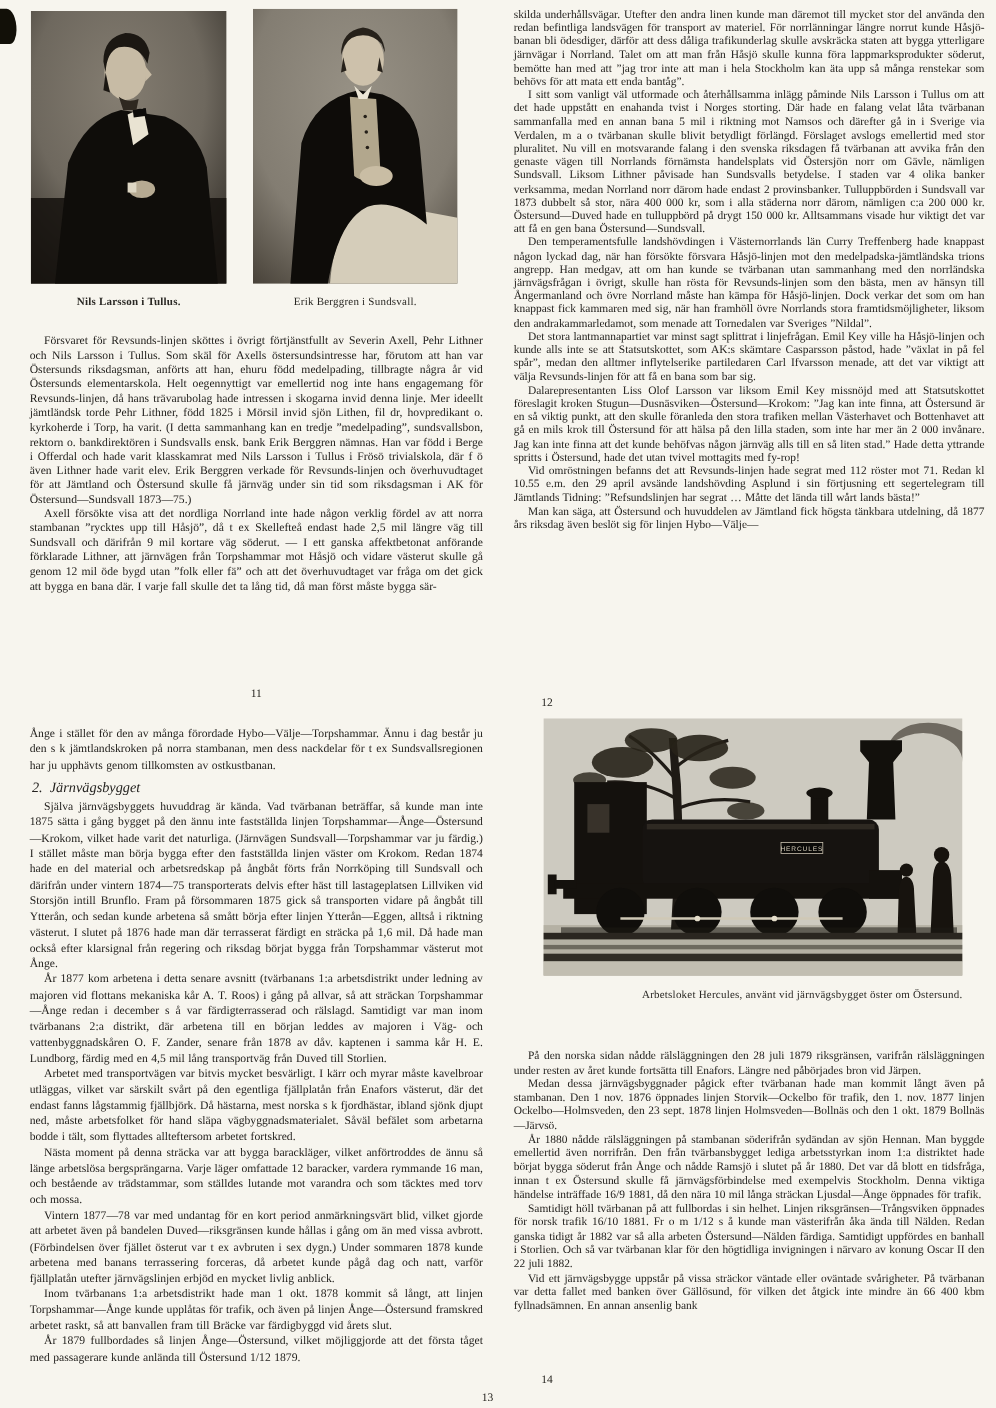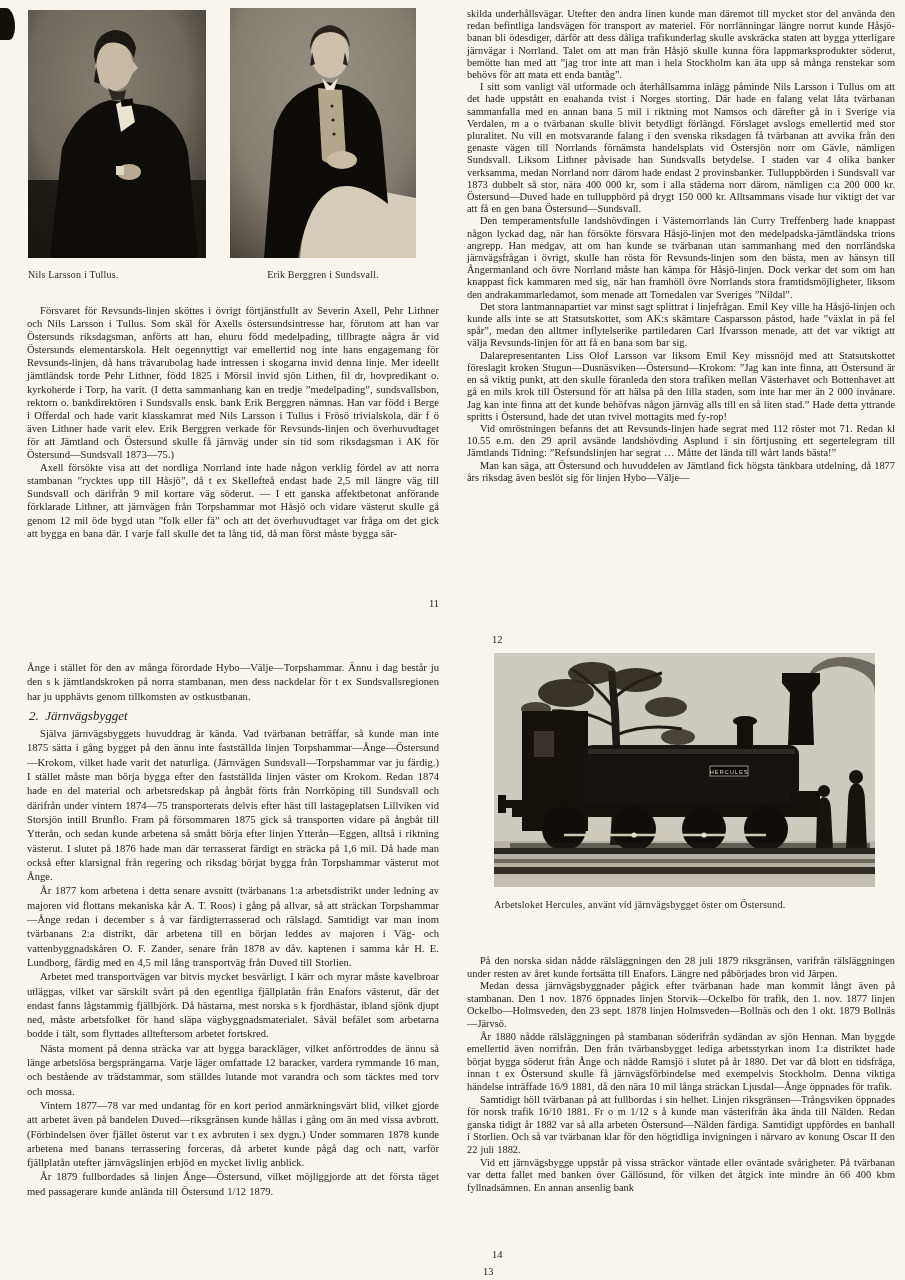--- a/index.html
+++ b/index.html
@@ -4,38 +4,38 @@
 <style>
   html,body{margin:0;padding:0;background:#f7f5ee;}
   #page{position:relative;width:905px;height:1280px;background:#f7f5ee;overflow:hidden;
         font-family:"Liberation Serif","DejaVu Serif",serif;color:#24221f;}
   .artifact{position:absolute;left:0;top:8px;width:15px;height:32px;background:#121008;border-radius:0 60% 40% 0;}
   figure{margin:0;padding:0;position:absolute;}
   figure svg{display:block;}
   #portrait1{left:28px;top:10px;width:178px;height:248px;}
   #portrait2{left:230px;top:8px;width:186px;height:250px;}
   .caption{position:absolute;font-size:10px;color:#2a2824;letter-spacing:.2px;}
-  #caption1{left:28px;top:269px;width:178px;}
+  #caption1{left:28px;top:269px;width:178px;text-align:center;font-weight:bold;}
   #caption2{left:230px;top:269px;width:186px;text-align:center;}
   #locophoto{left:494px;top:653px;width:381px;height:234px;}
-  #lococaption{left:494px;top:899px;width:381px;text-align:left;}
+  #lococaption{left:494px;top:899px;width:381px;text-align:right;}
   .textblock{position:absolute;text-align:justify;}
   .textblock p{margin:0;text-indent:13px;text-align:justify;}
   .textblock p.noindent{text-indent:0;}
   .textblock.left{left:27px;width:412px;font-size:10.6px;word-spacing:.05em;}
   .textblock.right{left:467px;width:428px;font-size:10.4px;word-spacing:.04em;}
   #p11text{top:304px;line-height:13.1px;}
   #p12text{top:8px;line-height:12.2px;}
   #p13text{top:661px;line-height:14.3px;}
   #p14text{top:955px;line-height:12.6px;}
   .heading{font-style:italic;font-weight:normal;font-size:13px;margin:5px 0 4px;text-indent:2px;}
   .pagenum{position:absolute;font-size:10.5px;color:#26241f;}
-  #p11num{left:27px;top:598px;width:412px;text-align:right;}
+  #p11num{left:27px;top:626px;width:412px;text-align:center;}
   #p12num{left:492px;top:609px;margin-top:25px;}
-  #p13num{left:438px;top:1266px;margin-left:45px;}
+  #p13num{left:438px;top:1266px;}
   #p14num{left:492px;top:1249px;}
 </style>
 </head>
 <body>
 
 <div id="page">
   <div class="artifact"></div>
 
   <figure id="portrait1">
     <svg width="178" height="248" viewBox="0 0 178 248">
@@ -108,20 +108,21 @@
 
   <div class="textblock left" id="p13text">
     <p class="noindent">Ånge i stället för den av många förordade Hybo—Välje—Torpshammar. Ännu i dag består ju den s k jämtlandskroken på norra stambanan, men dess nackdelar för t ex Sundsvallsregionen har ju upphävts genom tillkomsten av ostkustbanan.</p>
     <h3 class="heading">2. Järnvägsbygget</h3>
     <div>
         <p>Själva järnvägsbyggets huvuddrag är kända. Vad tvärbanan beträffar, så kunde man inte 1875 sätta i gång bygget på den ännu inte fastställda linjen Torpshammar—Ånge—Östersund—Krokom, vilket hade varit det naturliga. (Järnvägen Sundsvall—Torpshammar var ju färdig.) I stället måste man börja bygga efter den fastställda linjen väster om Krokom. Redan 1874 hade en del material och arbetsredskap på ångbåt förts från Norrköping till Sundsvall och därifrån under vintern 1874—75 transporterats delvis efter häst till lastageplatsen Lillviken vid Storsjön intill Brunflo. Fram på försommaren 1875 gick så transporten vidare på ångbåt till Ytterån, och sedan kunde arbetena så smått börja efter linjen Ytterån—Eggen, alltså i riktning västerut. I slutet på 1876 hade man där terrasserat färdigt en sträcka på 1,6 mil. Då hade man också efter klarsignal från regering och riksdag börjat bygga från Torpshammar västerut mot Ånge.</p>
         <p>År 1877 kom arbetena i detta senare avsnitt (tvärbanans 1:a arbetsdistrikt under ledning av majoren vid flottans mekaniska kår A. T. Roos) i gång på allvar, så att sträckan Torpshammar—Ånge redan i december s å var färdigterrasserad och rälslagd. Samtidigt var man inom tvärbanans 2:a distrikt, där arbetena till en början leddes av majoren i Väg- och vattenbyggnadskåren O. F. Zander, senare från 1878 av dåv. kaptenen i samma kår H. E. Lundborg, färdig med en 4,5 mil lång transportväg från Duved till Storlien.</p>
         <p>Arbetet med transportvägen var bitvis mycket besvärligt. I kärr och myrar måste kavelbroar utläggas, vilket var särskilt svårt på den egentliga fjällplatån från Enafors västerut, där det endast fanns lågstammig fjällbjörk. Då hästarna, mest norska s k fjordhästar, ibland sjönk djupt ned, måste arbetsfolket för hand släpa vägbyggnadsmaterialet. Såväl befälet som arbetarna bodde i tält, som flyttades allteftersom arbetet fortskred.</p>
         <p>Nästa moment på denna sträcka var att bygga barackläger, vilket anförtroddes de ännu så länge arbetslösa bergsprängarna. Varje läger omfattade 12 baracker, vardera rymmande 16 man, och bestående av trädstammar, som ställdes lutande mot varandra och som täcktes med torv och mossa.</p>
         <p>Vintern 1877—78 var med undantag för en kort period anmärkningsvärt blid, vilket gjorde att arbetet även på bandelen Duved—riksgränsen kunde hållas i gång om än med vissa avbrott. (Förbindelsen över fjället österut var t ex avbruten i sex dygn.) Under sommaren 1878 kunde arbetena med banans terrassering forceras, då arbetet kunde pågå dag och natt, varför fjällplatån utefter järnvägslinjen erbjöd en mycket livlig anblick.</p>
+        <p>Inom tvärbanans 1:a arbetsdistrikt hade man 1 okt. 1878 kommit så långt, att linjen Torpshammar—Ånge kunde upplåtas för trafik, och även på linjen Ånge—Östersund framskred arbetet raskt, så att banvallen fram till Bräcke var färdigbyggd vid årets slut.</p>
         <p>År 1879 fullbordades så linjen Ånge—Östersund, vilket möjliggjorde att det första tåget med passagerare kunde anlända till Östersund 1/12 1879.</p>
       </div>
   </div>
   <div class="pagenum" id="p13num">13</div>
 
   <figure id="locophoto">
     <svg width="381" height="234" viewBox="0 0 381 234">
       <rect width="381" height="234" fill="#cdcac0"></rect>
       <rect y="188" width="381" height="46" fill="#b5b1a4"></rect>
       <g>

